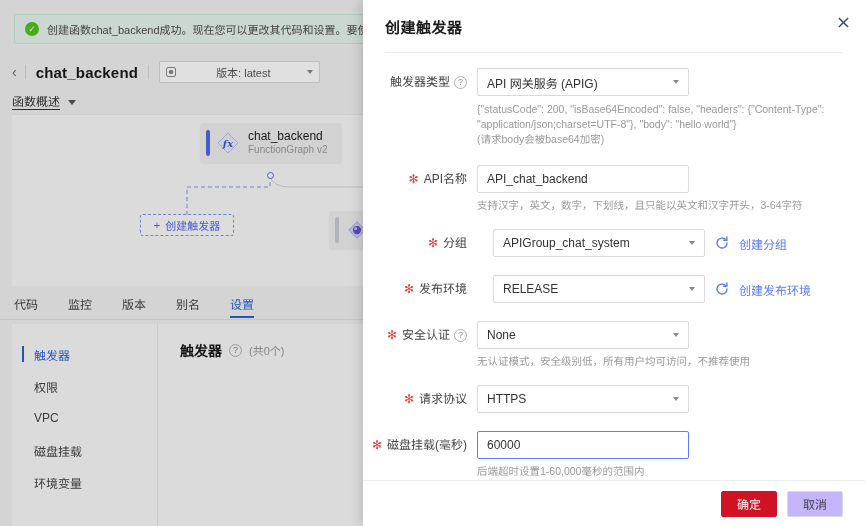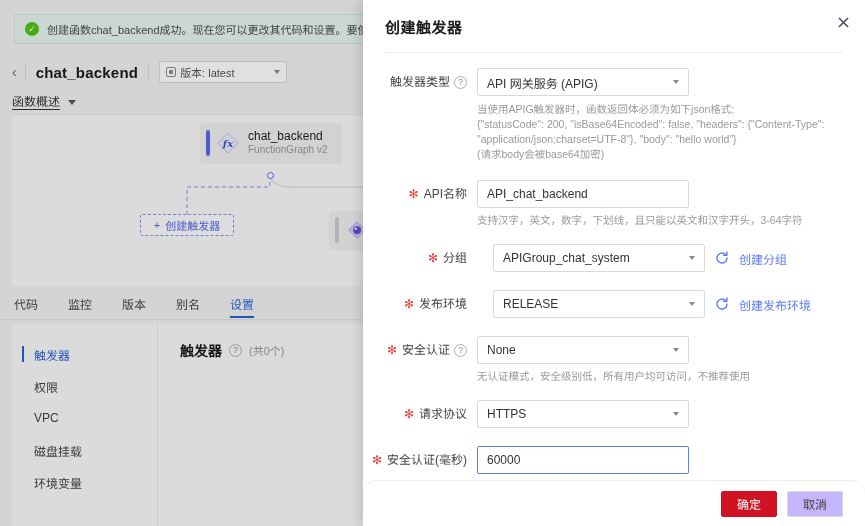--- a/index.html
+++ b/index.html
@@ -58,20 +58,21 @@
   .fn-title { font-size: 15px; font-weight: bold; color: #1a1a1a; letter-spacing: .2px; }
   .sep-v { width: 1px; height: 14px; background: #d9d9d9; margin: 0 10px; }
   .version-select {
     min-width: 128px; height: 22px;
     border: 1px solid #d9d9d9; border-radius: 2px;
     background: #fff;
     display: flex; align-items: center;
     padding: 0 6px;
     font-size: 11px; color: #555;
     cursor: pointer;
+    gap: 36px;
   }
   .version-tag {
     display: inline-block; width: 10px; height: 10px;
     border-radius: 2px; border: 1px solid #8a8a8a;
     margin-right: 4px; flex: 0 0 auto;
     position: relative;
   }
   .version-tag::after {
     content: ""; position: absolute; left: 2px; top: 2px;
     width: 4px; height: 4px; background: #8a8a8a; border-radius: 1px;
@@ -278,21 +279,20 @@
   .row-gap-md { height: 18px; }
 
   .modal-foot {
     flex: 0 0 auto;
     height: 46px;
     border-top: 1px solid #ededed;
     display: flex; align-items: center; justify-content: flex-end;
     gap: 10px;
     padding: 0 22px;
     margin: 0 0 0 0;
-    border-radius: 14px;
   }
   .btn {
     min-width: 56px; height: 26px;
     border-radius: 2px;
     font-size: 12px;
     display: inline-flex; align-items: center; justify-content: center;
     cursor: pointer;
     padding: 0 14px;
   }
   .btn-primary { background: #cf1322; color: #fff; border: 1px solid #cf1322; }
@@ -442,21 +442,20 @@
         <div class="form-label">
           <span>触发器类型</span>
           <span class="qmark">?</span>
         </div>
         <div class="form-field">
           <div class="ctrl">
             <span>API 网关服务 (APIG)</span>
             <span class="caret-down"></span>
           </div>
           <div class="hint-block">
-            <div>当使用APIG触发器时，函数返回体必须为如下json格式:</div>
             <div>{"statusCode": 200, "isBase64Encoded": false, "headers": {"Content-Type":</div>
             <div>"application/json;charset=UTF-8"}, "body": "hello world"}</div>
             <div>  (请求body会被base64加密)</div>
           </div>
         </div>
       </div>
 
       <div class="row-gap-md"></div>
 
       <div class="form-row">
@@ -546,21 +545,21 @@
             <span class="caret-down"></span>
           </div>
         </div>
       </div>
 
       <div class="row-gap-md"></div>
 
       <div class="form-row">
         <div class="form-label">
           <span class="req-star">✻</span>
-          <span>安全认证(毫秒)</span>
+          <span>磁盘挂载(毫秒)</span>
         </div>
         <div class="form-field">
           <div class="ctrl input-like focused">
             <span>60000</span>
           </div>
           <div class="hint">后端超时设置1-60,000毫秒的范围内</div>
         </div>
       </div>
 
     </div>

